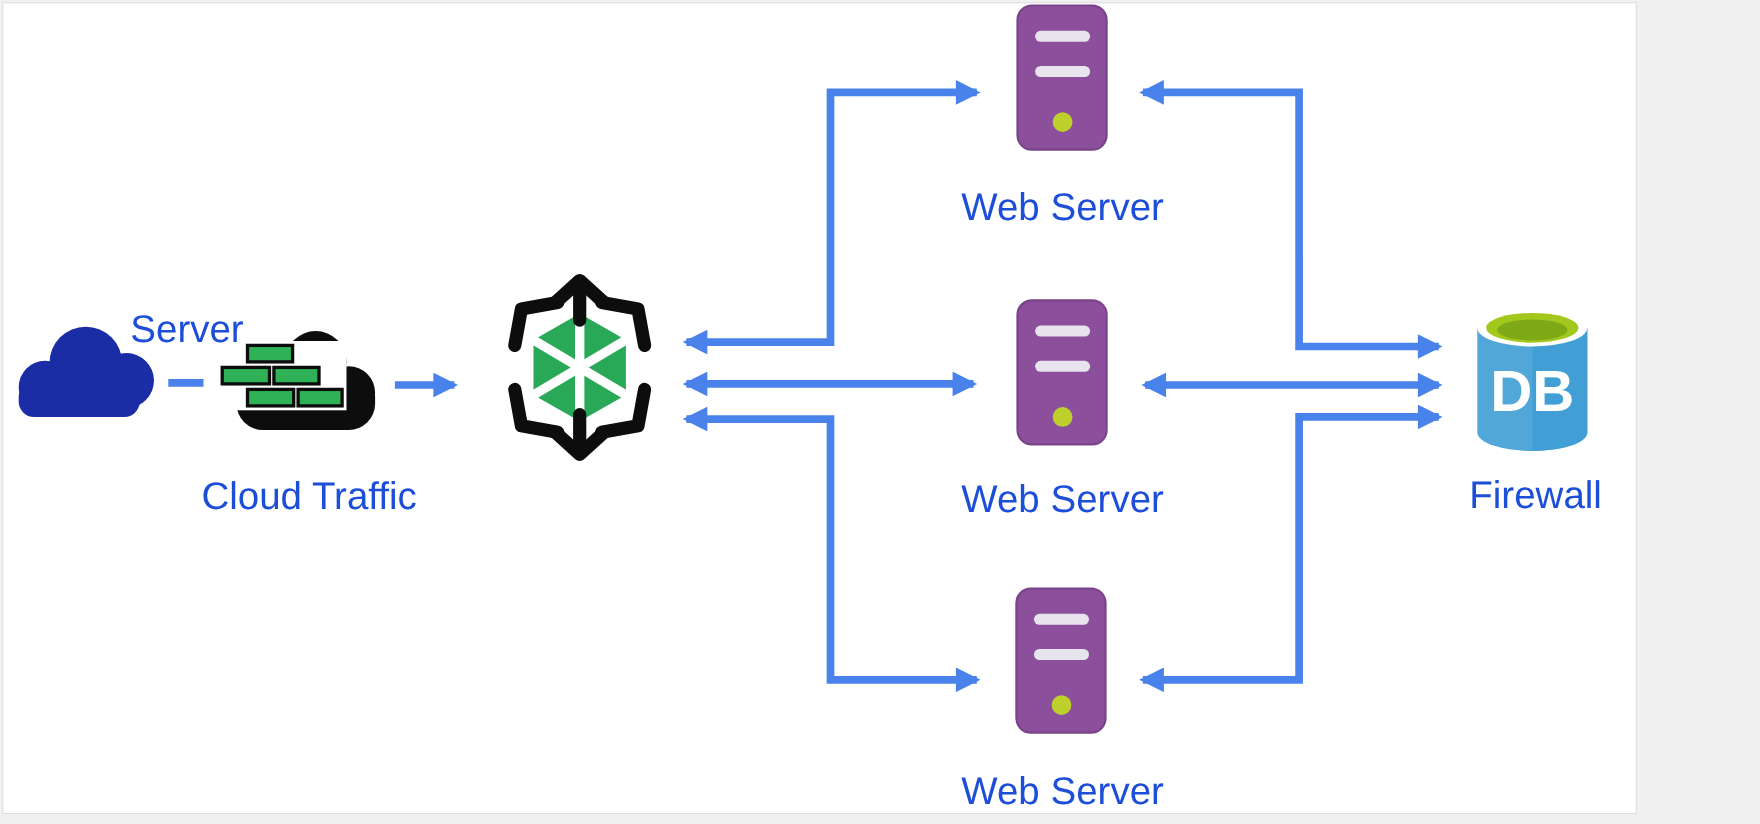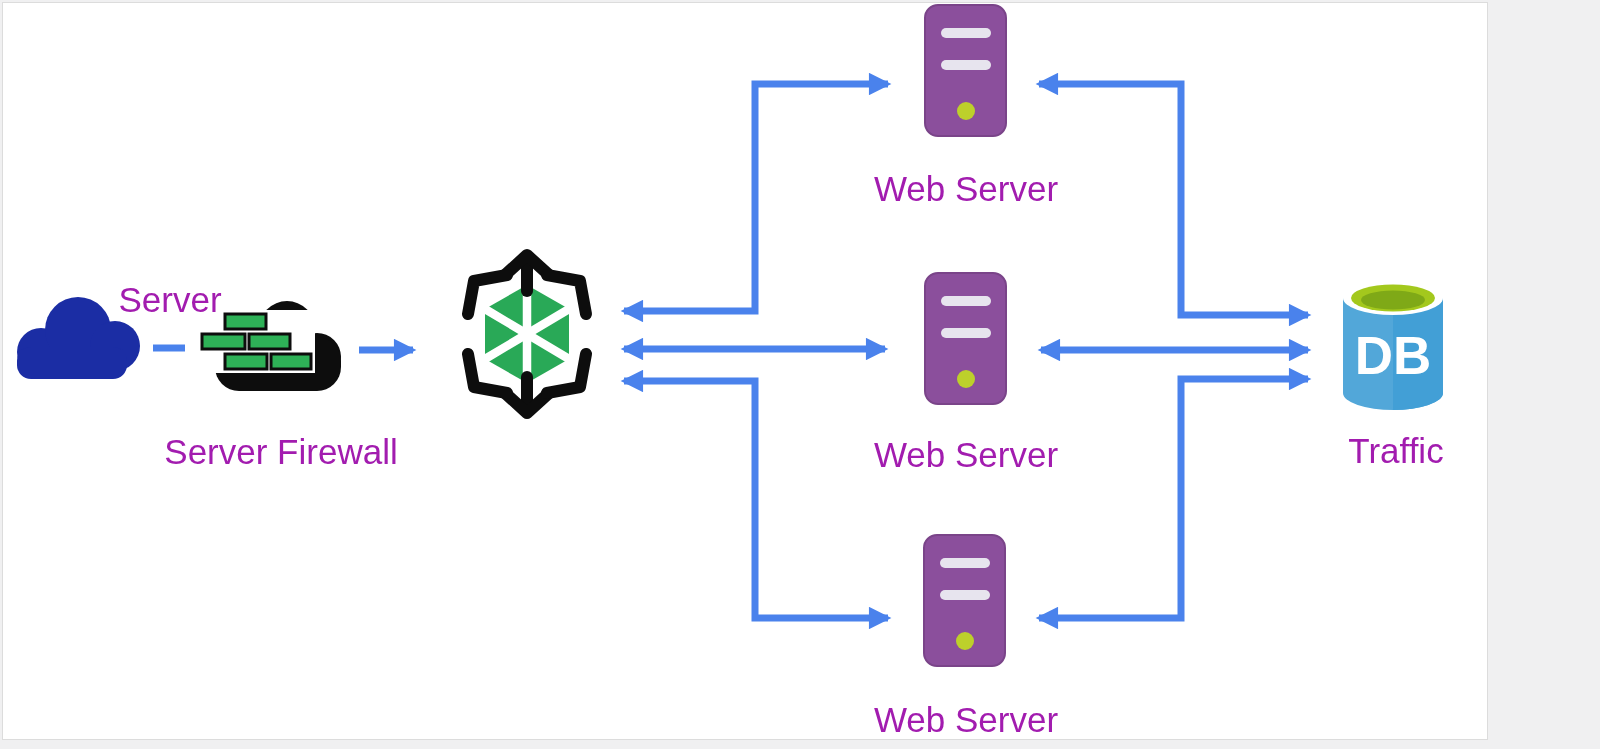--- a/index.html
+++ b/index.html
@@ -19,21 +19,21 @@
     height: 736px;
     background: #ffffff;
     border: 1px solid #dcdcdc;
   }
   .canvas svg { position: absolute; left: 0; top: 0; }
   .lbl {
     position: absolute;
     transform: translate(-50%, -50%);
     font-size: 35px;
     line-height: 1.1;
-    color: #a21caf;
+    color: #1d4ed8;
     white-space: nowrap;
   }
 </style>
 </head>
 <body>
 
 <div class="page">
   <div class="canvas">
 
     <svg width="1484" height="736" viewBox="0 0 1484 736">
@@ -114,19 +114,19 @@
         <path d="M1340 295 v95 a50 17 0 0 0 100 0 v-95 z" fill="#52a7d9"></path>
         <path d="M1390 295 h50 v95 a50 17 0 0 1 -50 17 z" fill="#429fd6"></path>
         <ellipse cx="1390" cy="295" rx="50" ry="17" fill="#ffffff"></ellipse>
         <ellipse cx="1390" cy="295" rx="42" ry="13.5" fill="#a3c81d"></ellipse>
         <ellipse cx="1390" cy="297" rx="32" ry="9.5" fill="#7fa917"></ellipse>
         <text x="1390" y="371" text-anchor="middle" font-family="Liberation Sans, sans-serif" font-size="53" font-weight="bold" fill="#ffffff">DB</text>
       </g>
     </svg>
 
     <div class="lbl" style="left:167px; top:297px">Server</div>
-    <div class="lbl" style="left:278px; top:449px">Server Firewall</div>
+    <div class="lbl" style="left:278px; top:449px">Cloud Traffic</div>
     <div class="lbl" style="left:963px; top:186px">Web Server</div>
     <div class="lbl" style="left:963px; top:452px">Web Server</div>
     <div class="lbl" style="left:963px; top:717px">Web Server</div>
-    <div class="lbl" style="left:1393px; top:448px">Traffic</div>
+    <div class="lbl" style="left:1393px; top:448px">Firewall</div>
   </div>
 </div>
 
 </body></html>

